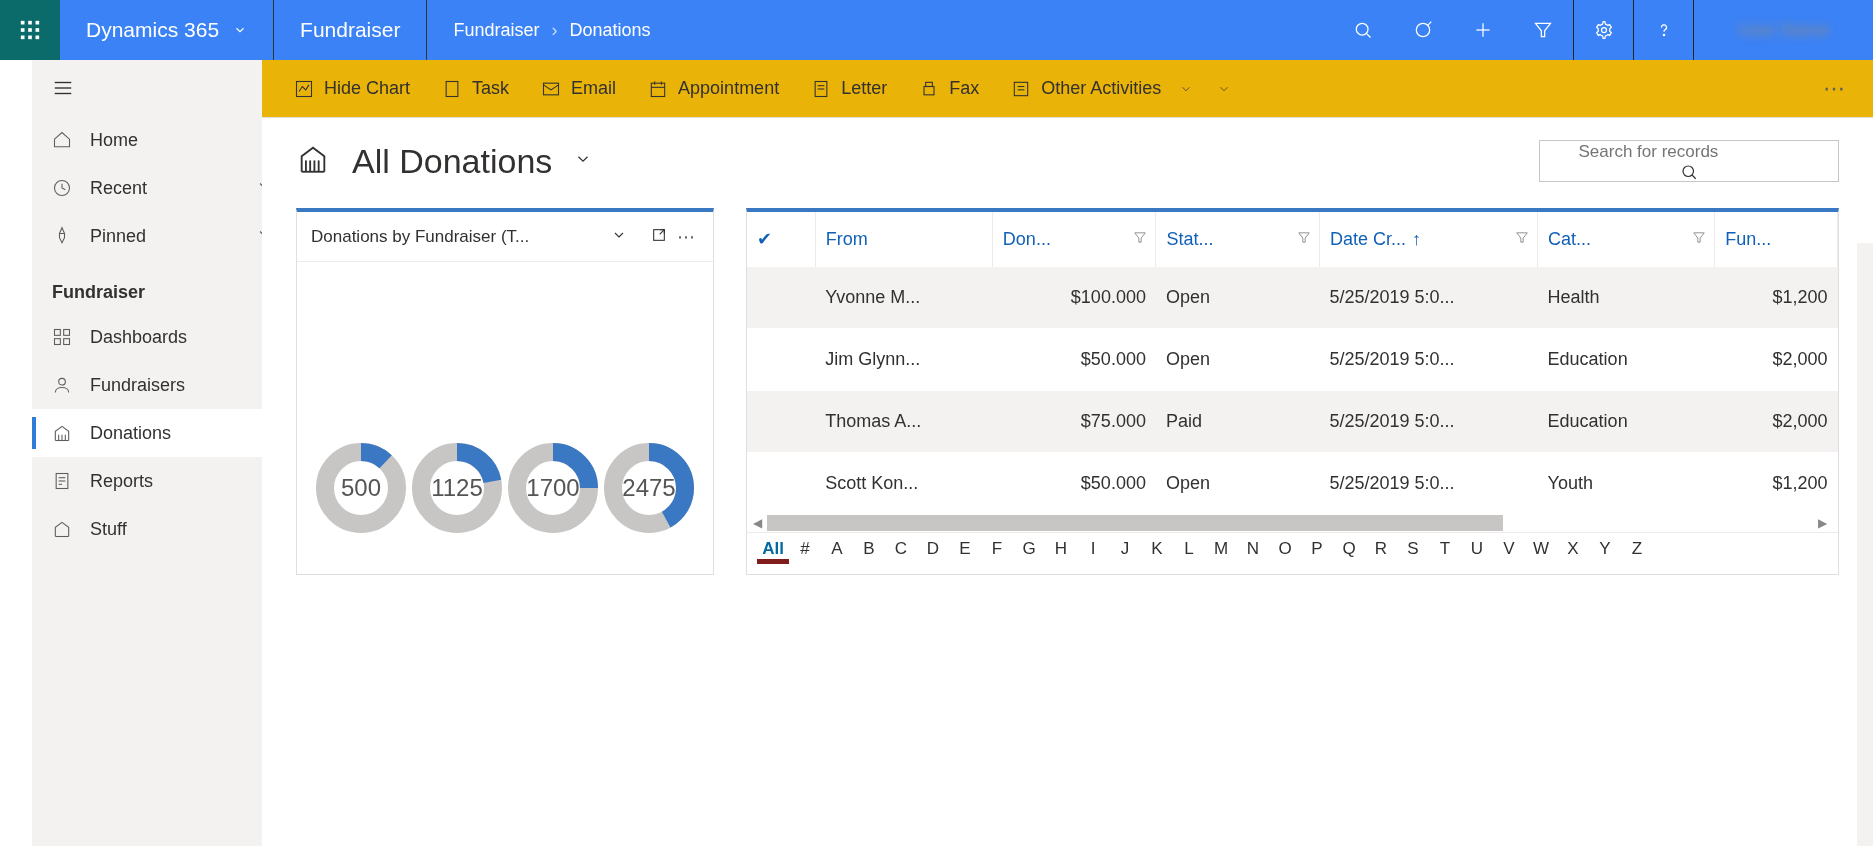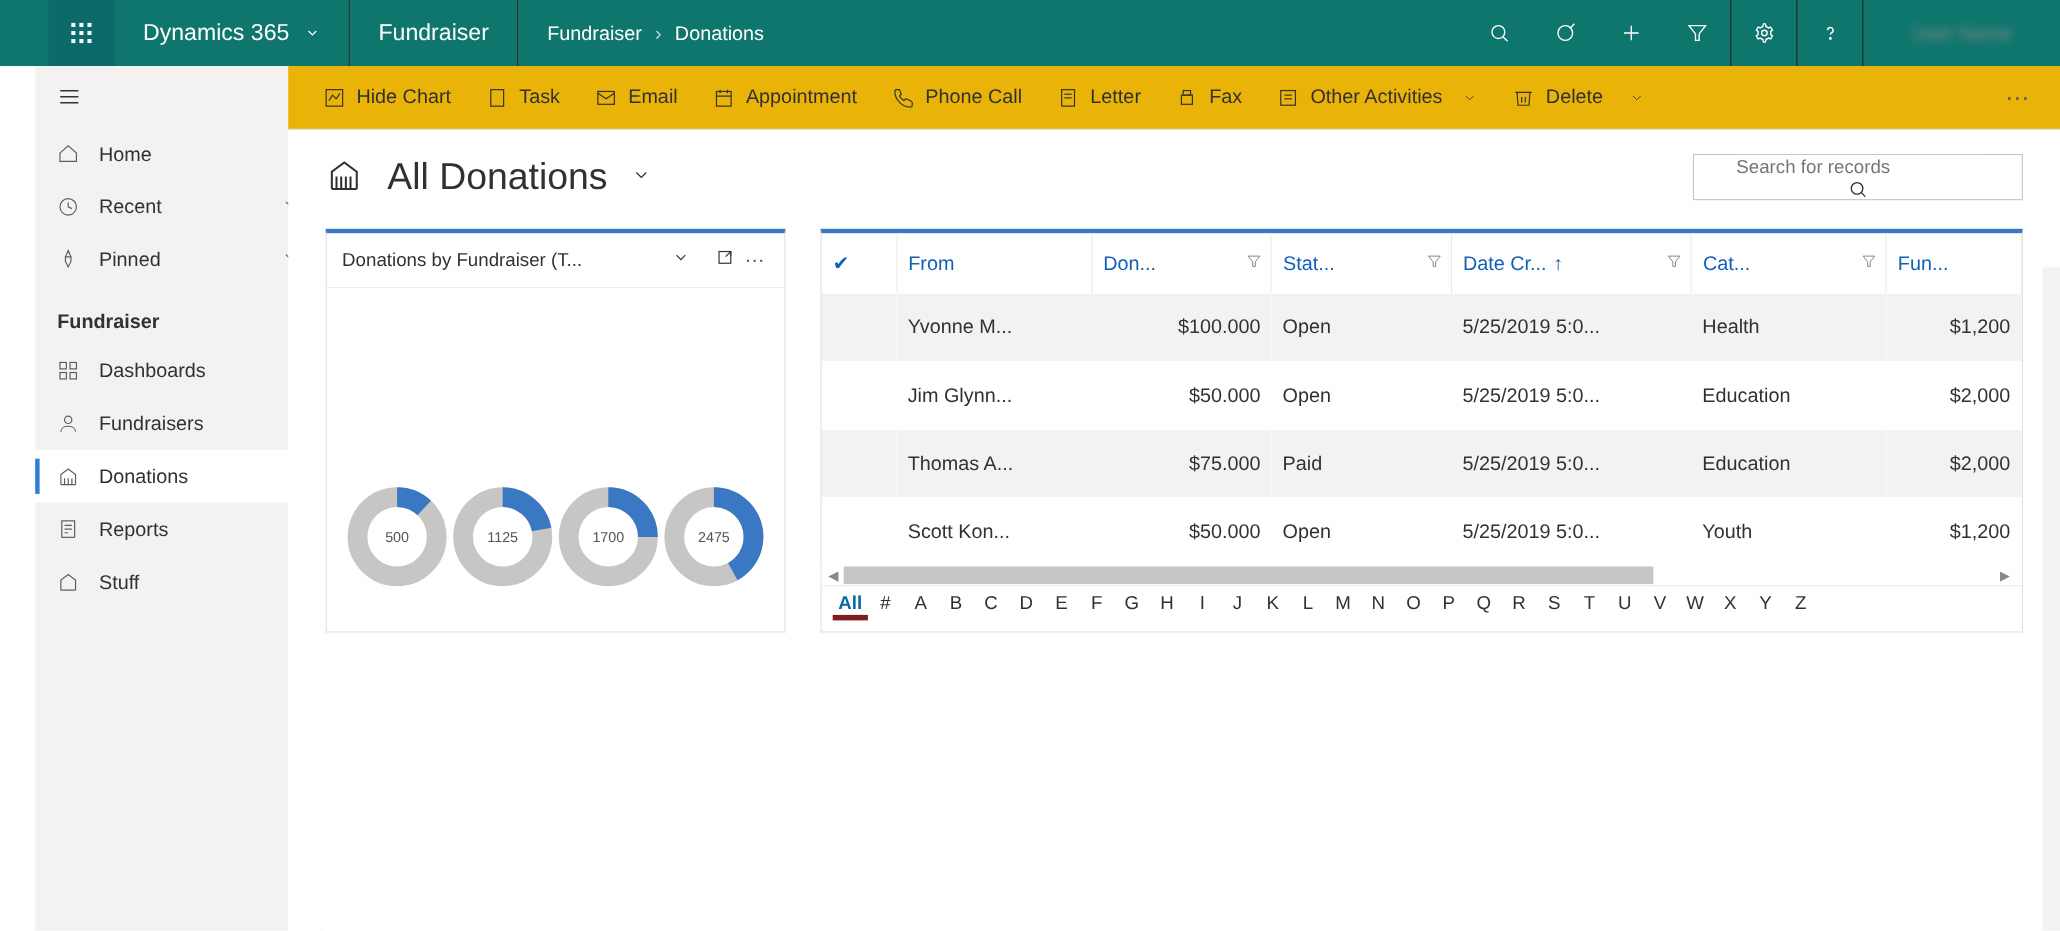--- a/index.html
+++ b/index.html
@@ -1,19 +1,19 @@
 <!DOCTYPE html>
 <html><head>
 <meta charset="utf-8">
 <style>
   * { box-sizing: border-box; margin: 0; padding: 0; font-family: "Segoe UI", Arial, sans-serif; }
   body { width:1873px; height:846px; background:#fff; overflow:hidden; color:#323130; }
 
   
-  .topbar { display:flex; height:60px; background:#0f766e; color:#fff; align-items:center;padding-left:44px; }
+  .topbar { display:flex; height:60px; background:#3b82f6; color:#fff; align-items:center; }
   .waffle { width:60px; height:60px; background:#0b6a6a; display:flex;align-items:center;justify-content:center; }
   .waffle svg { width:22px; height:22px; fill:#fff; }
   .brand { padding:0 26px; font-size:21px; display:flex; align-items:center; gap:14px; border-right:1px solid #333; height:60px;}
   .app   { padding:0 26px; font-size:21px; border-right:1px solid #333; height:60px; display:flex;align-items:center;}
   .crumbs{ padding:0 26px; font-size:18px; display:flex; align-items:center; gap:12px; }
   .crumbs .sep{opacity:.7;}
   .topicons{ margin-left:auto; display:flex; align-items:center; height:60px;}
   .topicons .ticon{ width:60px; height:60px; display:flex;align-items:center;justify-content:center; border-left:1px solid #222;}
   .topicons .ticon.noborder{border:none;}
   .topicons svg{ width:20px;height:20px; stroke:#fff; fill:none; stroke-width:1.5;}
@@ -48,21 +48,21 @@
   .search svg{width:18px;height:18px;stroke:#323130;fill:none;stroke-width:1.6;}
 
   .panes{ display:flex; gap:32px; padding:12px 34px 0;}
   .chartpane{ width:418px; border:1px solid #e1dfdd; border-top:4px solid #3b78c4; background:#fff;}
   .chartpane .chead{ height:50px; display:flex; align-items:center; padding:0 14px; gap:6px; border-bottom:1px solid #edebe9;}
   .chartpane .ctitle{ font-size:17px; flex:1; white-space:nowrap; overflow:hidden; text-overflow:ellipsis;}
   .chartpane .chead svg{width:16px;height:16px;stroke:#323130;fill:none;stroke-width:1.6;}
   .donuts{ display:flex; gap:4px; padding:180px 14px 40px; align-items:center; justify-content:center;}
   .donut{ position:relative; width:92px; height:92px;}
   .donut svg{width:92px;height:92px;transform:rotate(-90deg);}
-  .donut .num{ position:absolute; inset:0; display:flex;align-items:center;justify-content:center; font-size:13px; color:#555;}
+  .donut .num{ position:absolute; inset:0; display:flex;align-items:center;justify-content:center; font-size:24px; color:#555;}
 
   .gridpane{ flex:1; border:1px solid #e1dfdd; border-top:4px solid #3b78c4; background:#fff; display:flex; flex-direction:column; min-width:0;}
   .gridscroll{ overflow:hidden; position:relative; flex:1;}
   table.grid{ width:100%; border-collapse:collapse; table-layout:fixed;}
   table.grid th{ text-align:left; font-weight:400; color:#1160b7; font-size:18px; padding:16px 10px; border-right:1px solid #edebe9; position:relative; white-space:nowrap; overflow:hidden; text-overflow:ellipsis;}
   table.grid th .fico{ position:absolute; right:8px; top:50%; transform:translateY(-50%);}
   table.grid th .fico svg{width:14px;height:14px;stroke:#7a7a7a;fill:none;stroke-width:1.4;}
   table.grid th.sorted::after{content:"↑"; color:#1160b7; margin-left:6px;}
   table.grid td{ padding:20px 10px; font-size:18px; border-top:1px solid #fff; white-space:nowrap; overflow:hidden; text-overflow:ellipsis;}
   table.grid tr:nth-child(odd) td{ background:#f3f2f1;}
@@ -253,26 +253,20 @@
       <svg viewBox="0 0 24 24">
         <rect x="4" y="5" width="16" height="16"></rect>
         <line x1="4" y1="10" x2="20" y2="10"></line>
         <line x1="8" y1="3" x2="8" y2="7"></line>
         <line x1="16" y1="3" x2="16" y2="7"></line>
       </svg>
       <span>Appointment</span>
     </div>
   <div class="cmd">
       <svg viewBox="0 0 24 24">
-        <path d="M22 17v3a2 2 0 0 1-2 2c-9 0-17-8-17-17a2 2 0 0 1 2-2h3l2 5-2 2c1 2 3 4 5 5l2-2 5 2z"></path>
-      </svg>
-      <span>Phone Call</span>
-    </div>
-  <div class="cmd">
-      <svg viewBox="0 0 24 24">
         <rect x="5" y="3" width="14" height="18"></rect>
         <line x1="8" y1="8" x2="16" y2="8"></line>
         <line x1="8" y1="12" x2="16" y2="12"></line>
       </svg>
       <span>Letter</span>
     </div>
   <div class="cmd">
       <svg viewBox="0 0 24 24">
         <rect x="6" y="9" width="12" height="10"></rect>
         <rect x="8" y="4" width="8" height="5"></rect>
@@ -282,29 +276,20 @@
   <div class="cmd">
       <svg viewBox="0 0 24 24">
         <rect x="4" y="4" width="16" height="16"></rect>
         <line x1="8" y1="9" x2="16" y2="9"></line>
         <line x1="8" y1="13" x2="16" y2="13"></line>
       </svg>
       <span>Other Activities</span>
       <svg viewBox="0 0 24 24" style="width:14px;height:14px;margin-left:8px;">
         <polyline points="6 9 12 15 18 9"></polyline>
       </svg>
-    </div>
-  <div class="cmd">
-      <svg viewBox="0 0 24 24">
-        <polyline points="3 6 5 6 21 6"></polyline>
-        <path d="M19 6l-1 14H6L5 6"></path>
-        <line x1="10" y1="11" x2="10" y2="17"></line>
-        <line x1="14" y1="11" x2="14" y2="17"></line>
-      </svg>
-      <span>Delete</span>
     </div>
   <div class="cmd" style="padding:0 6px;">
       <svg viewBox="0 0 24 24" style="width:14px;height:14px;">
         <polyline points="6 9 12 15 18 9"></polyline>
       </svg>
     </div>
   <div class="cmdspacer"></div>
   <div class="cmd" style="padding:0 10px;font-size:22px;color:#605e5c;">⋯</div>
 </div>
 

